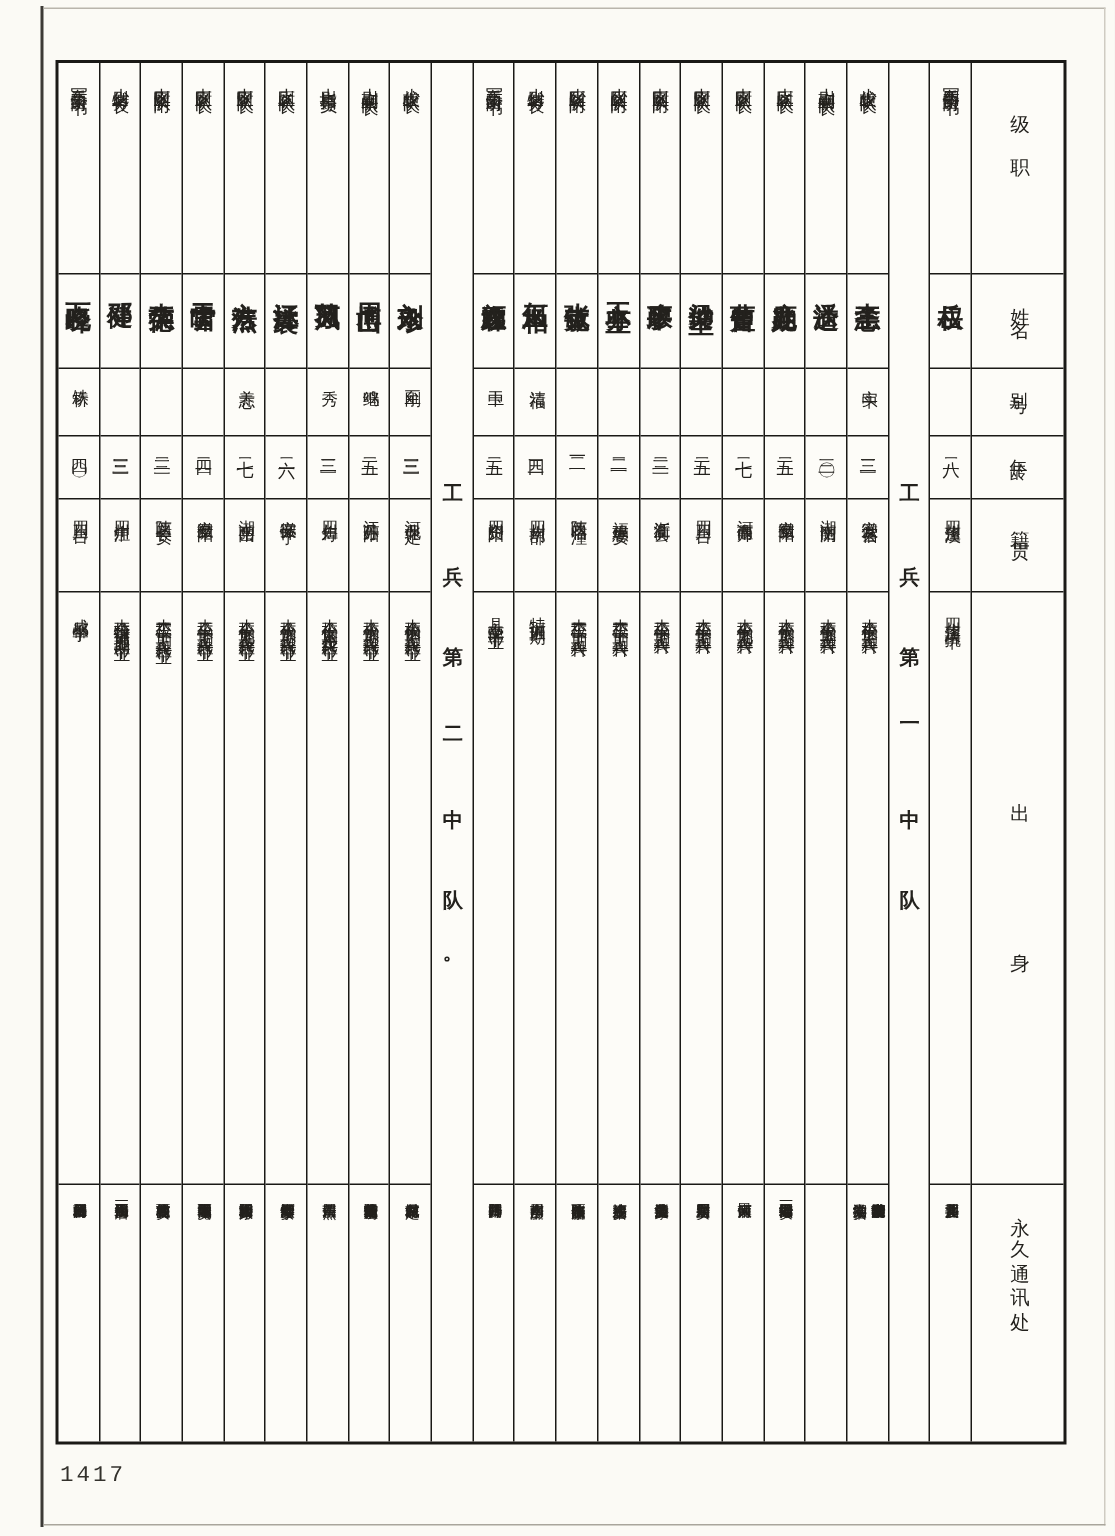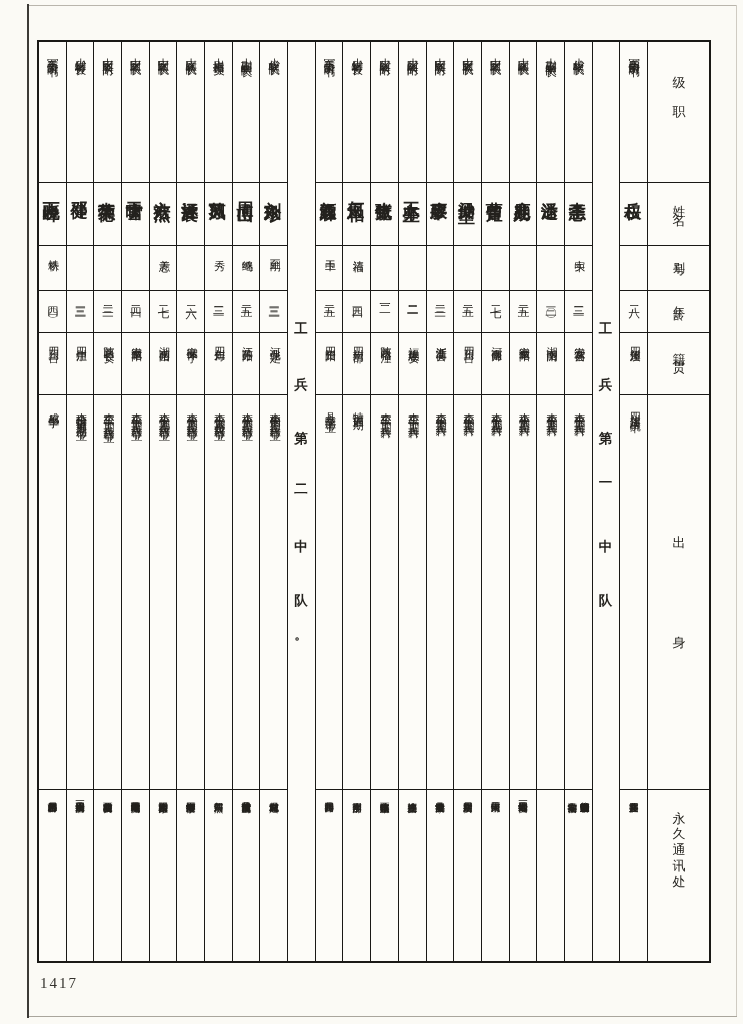--- a/index.html
+++ b/index.html
@@ -52,21 +52,21 @@
   .lt-age       { font-size:12px; padding-top:5px; letter-spacing:3px; }
   .lt-origin    { padding-top:10px; letter-spacing:8px; }
   .lt-background{ padding-top:130px; letter-spacing:100px; }
   .lt-address   { padding-top:10px; letter-spacing:16px; }
 
   .section-title { font-size:13.5px; padding-top:270px; letter-spacing:54px; font-weight:700; }
 
   .page-number {
     position:absolute; left:40px; top:975px;
     font-size:15px; letter-spacing:2px; color:#33312c;
-    font-family:Liberation Serif, serif;
+    font-family:Liberation Mono, monospace;
   }
 </style>
 </head>
 <body>
 
 <div class="page">
   <div class="edge-left"></div>
   <div class="edge-top"></div>
   <div class="edge-right"></div>
   <div class="edge-bottom"></div>

